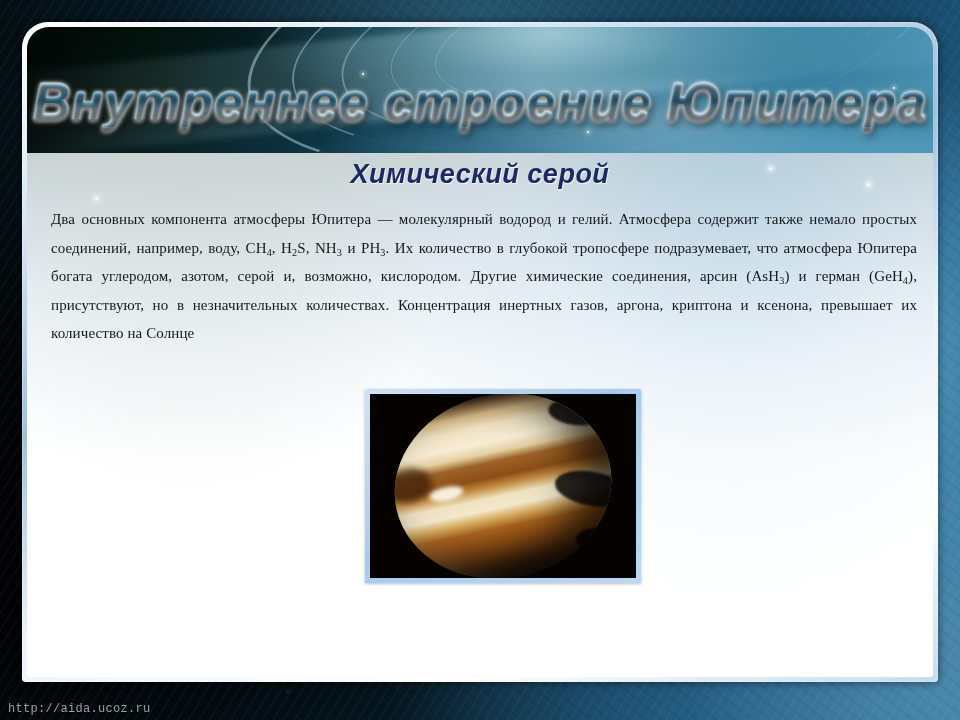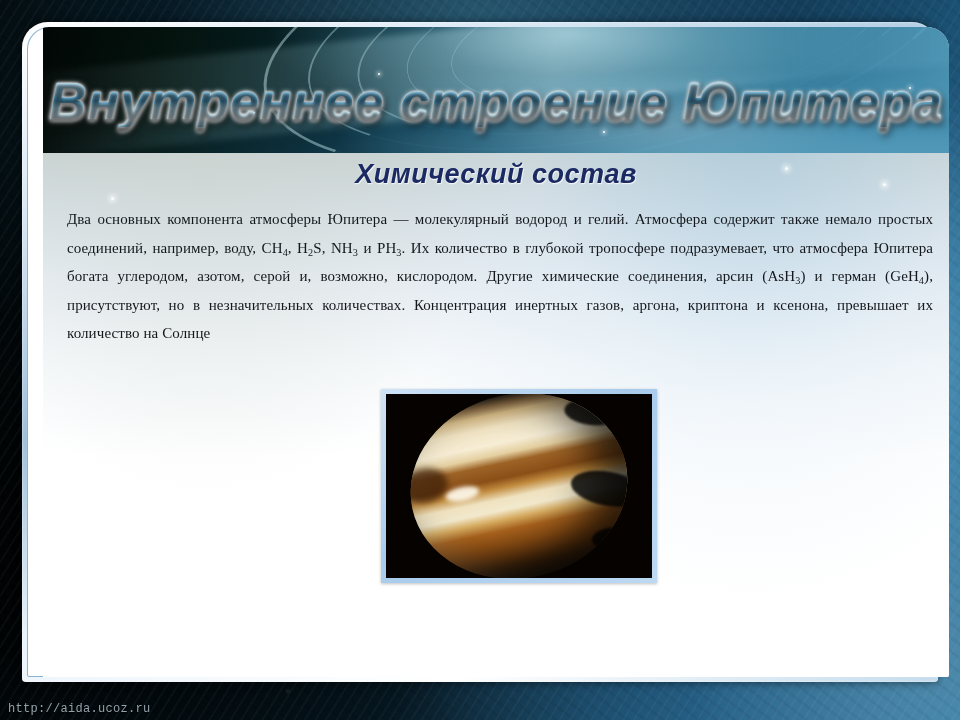--- a/index.html
+++ b/index.html
@@ -62,21 +62,20 @@
     box-shadow: 0 0 10px rgba(0,0,0,0.55), inset 0 0 2px rgba(255,255,255,0.9);
   }
   .frame-inner {
     position: relative;
     width: 100%;
     height: 100%;
     border-radius: 22px 22px 2px 2px;
     overflow: hidden;
     background: #ffffff;
     box-shadow: inset 0 0 0 1px rgba(120,165,200,0.85);
-    padding-left: 16px;
   }
 
   
   .header {
     position: relative;
     height: 126px;
     overflow: hidden;
     background:
       radial-gradient(ellipse 54% 120% at 58% 6%, rgba(190,240,255,0.55) 0%, rgba(120,200,225,0.28) 28%, rgba(0,0,0,0) 62%),
       radial-gradient(ellipse 100% 70% at 72% 102%, rgba(150,215,240,0.40) 0%, rgba(40,110,150,0.22) 42%, rgba(0,0,0,0) 74%),
@@ -311,21 +310,21 @@
         <div class="star s4"></div>
 
         <div class="title">Внутреннее строение Юпитера</div>
       </div>
 
       <div class="body-area">
         <div class="sparkle sp1"></div>
         <div class="sparkle sp2"></div>
         <div class="sparkle sp3"></div>
 
-        <div class="subtitle">Химический состав</div>
+        <div class="subtitle">Химический серой</div>
 
         <div class="paragraph"><span>Два основных компонента атмосферы Юпитера — молекулярный водород и гелий. Атмосфера содержит также немало простых соединений, например, воду, CH</span><sub>4</sub><span>, H</span><sub>2</sub><span>S, NH</span><sub>3</sub><span> и PH</span><sub>3</sub><span>. Их количество в глубокой тропосфере подразумевает, что атмосфера Юпитера богата углеродом, азотом, серой и, возможно, кислородом. Другие химические соединения, арсин (AsH</span><sub>3</sub><span>) и герман (GeH</span><sub>4</sub><span>), присутствуют, но в незначительных количествах. Концентрация инертных газов, аргона, криптона и ксенона, превышает их количество на Солнце</span></div>
 
         <div class="picture-frame">
           <div class="picture">
             <div class="jupiter">
               <div class="shade-l"></div>
               <div class="hilite"></div>
               <div class="spot sp-a"></div>
               <div class="spot sp-b"></div>

